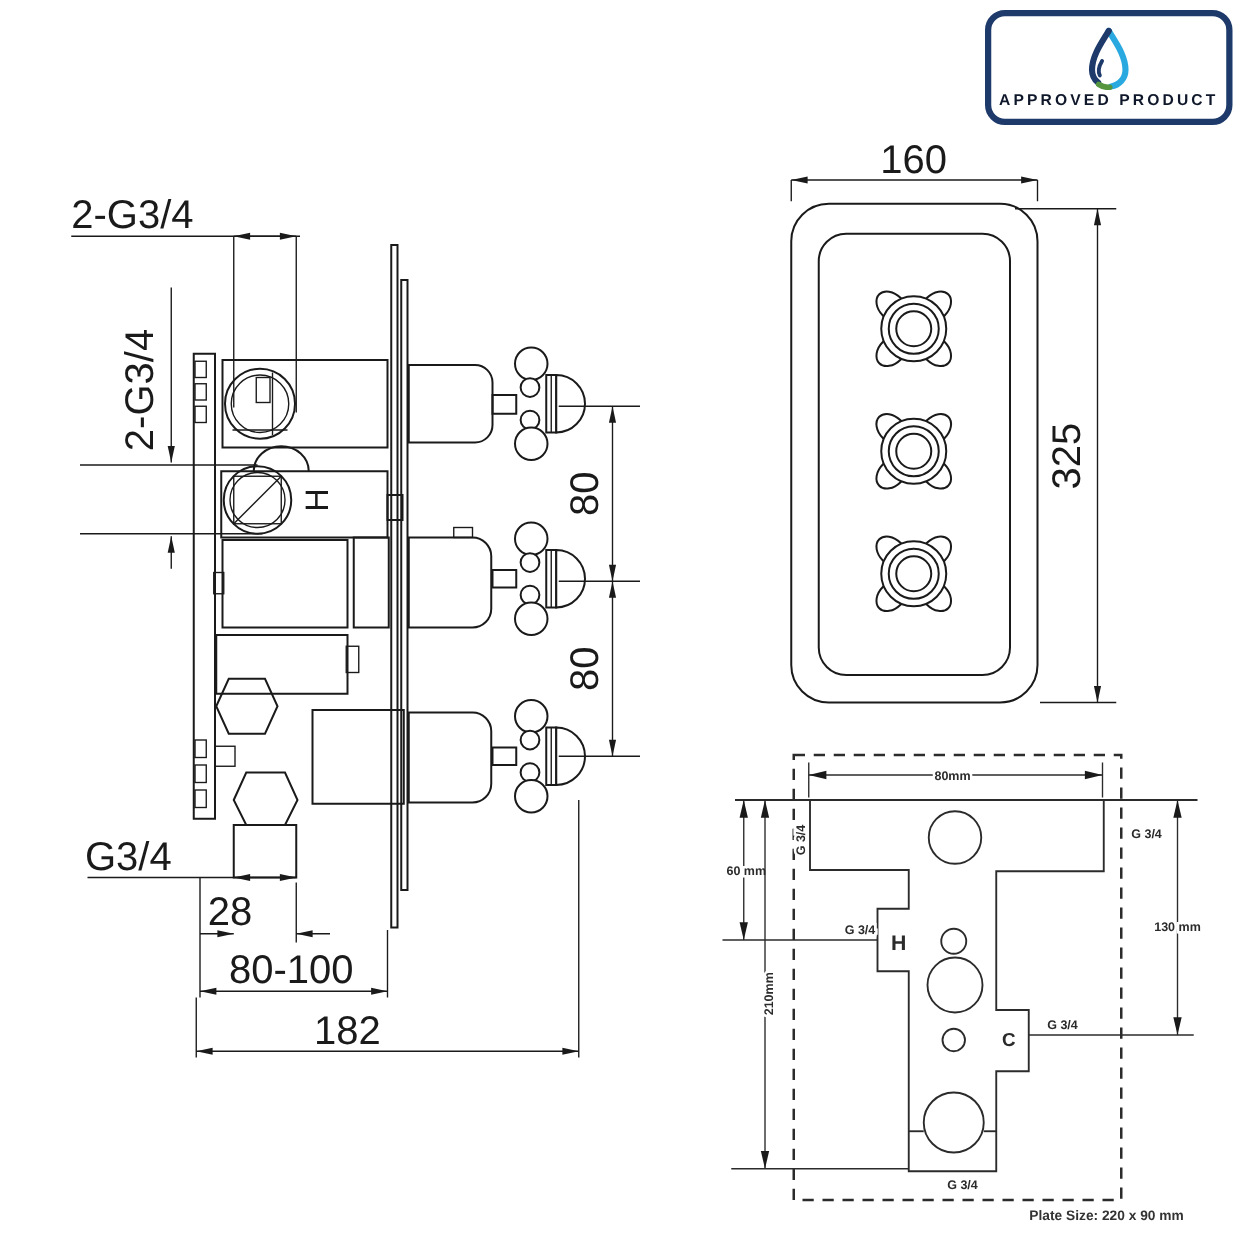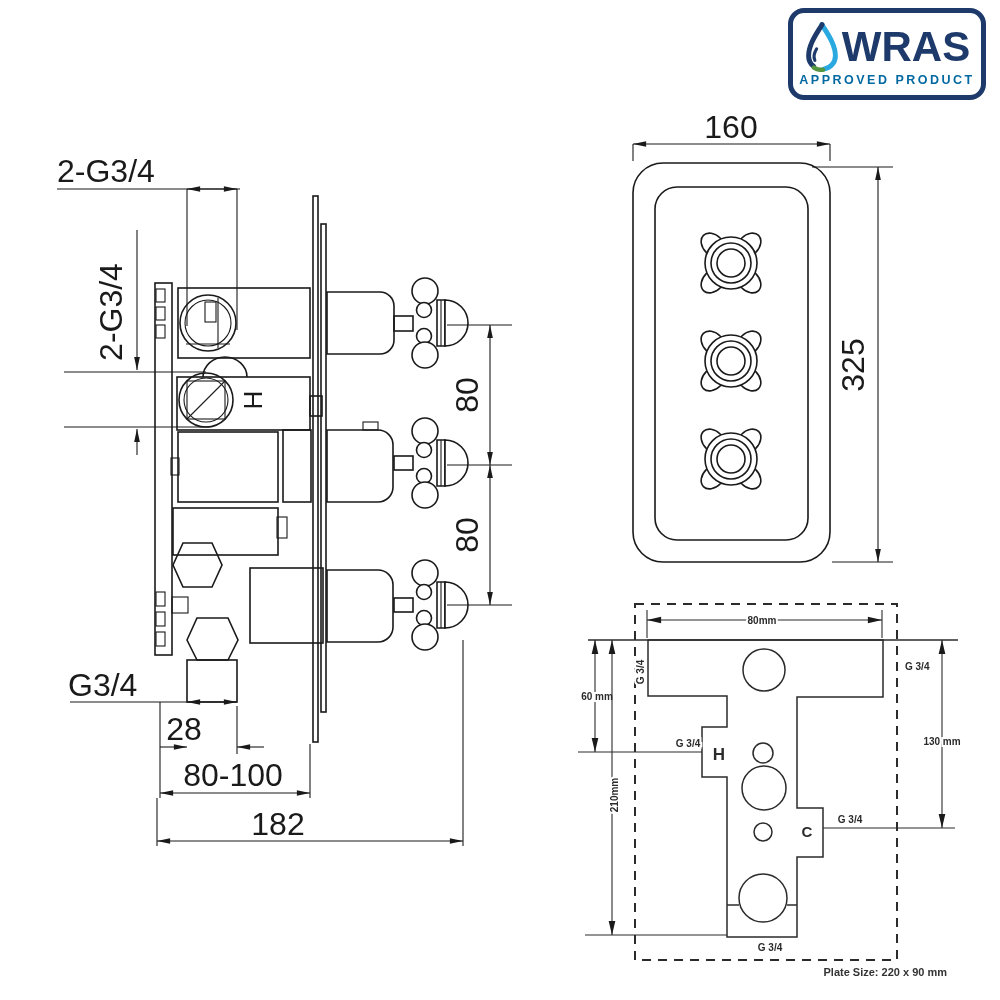--- a/index.html
+++ b/index.html
@@ -25,21 +25,21 @@
           paint-order:stroke;stroke:#ffffff;stroke-width:4px;}
   svg .snote{font-family:"Liberation Sans",sans-serif;font-size:11px;font-weight:bold;fill:#333;}
   
   .wras{position:absolute;left:788px;top:8px;width:198px;height:92px;border:5px solid #1d3a6b;
         border-radius:16px;box-sizing:border-box;background:#fff;display:flex;flex-direction:column;
         align-items:center;justify-content:center;gap:1px;}
   .wras-row{display:flex;align-items:center;gap:2px;}
   .wras-title{font-family:"Liberation Sans",sans-serif;font-weight:bold;font-size:42px;line-height:1;
         color:#1d3a6b;letter-spacing:0px;}
   .wras-sub{font-family:"Liberation Sans",sans-serif;font-weight:bold;font-size:12.5px;
-        color:#0369a1;letter-spacing:2.5px;white-space:nowrap;}
+        color:#0f172a;letter-spacing:2.5px;white-space:nowrap;}
 </style>
 </head>
 <body>
 
 <div id="canvas">
 
   <svg class="layer" width="1000" height="1000" viewBox="0 0 1000 1000">
     <defs>
       <marker id="a1" viewBox="0 0 12 6" markerWidth="13" markerHeight="6.5" refX="11.5" refY="3" orient="auto-start-reverse">
           <path class="arrow" d="M0.5,0.6 L11.5,3 L0.5,5.4 Z"></path>
@@ -280,18 +280,17 @@
 
   <div class="wras">
     <div class="wras-row">
       <svg width="36" height="50" viewBox="0 0 40 56">
         <path d="M20,2 C14,12 4,24 4,38 a16,16 0 0 0 32,0 C36,24 26,12 20,2 Z" fill="#ffffff"></path>
         <path d="M20,3 C26,13 35,25 35,38 a15,15 0 0 1 -13,14.8" fill="none" stroke="#2aa9e0" stroke-width="5.5" stroke-linecap="round"></path>
         <path d="M20,3 C14,13 5,25 5,38 a15,15 0 0 0 5.5,11.5" fill="none" stroke="#1d3a6b" stroke-width="5.5" stroke-linecap="round"></path>
         <path d="M11,51 a15,15 0 0 0 10,2.5" fill="none" stroke="#55953f" stroke-width="5" stroke-linecap="round"></path>
         <path d="M14,30 c-3,5 -4,9 -2,13" fill="none" stroke="#1d3a6b" stroke-width="3.5" stroke-linecap="round"></path>
       </svg>
-      <span class="wras-title">WRAS</span>
     </div>
     <span class="wras-sub">APPROVED PRODUCT</span>
   </div>
 
 </div>
 
 </body></html>

